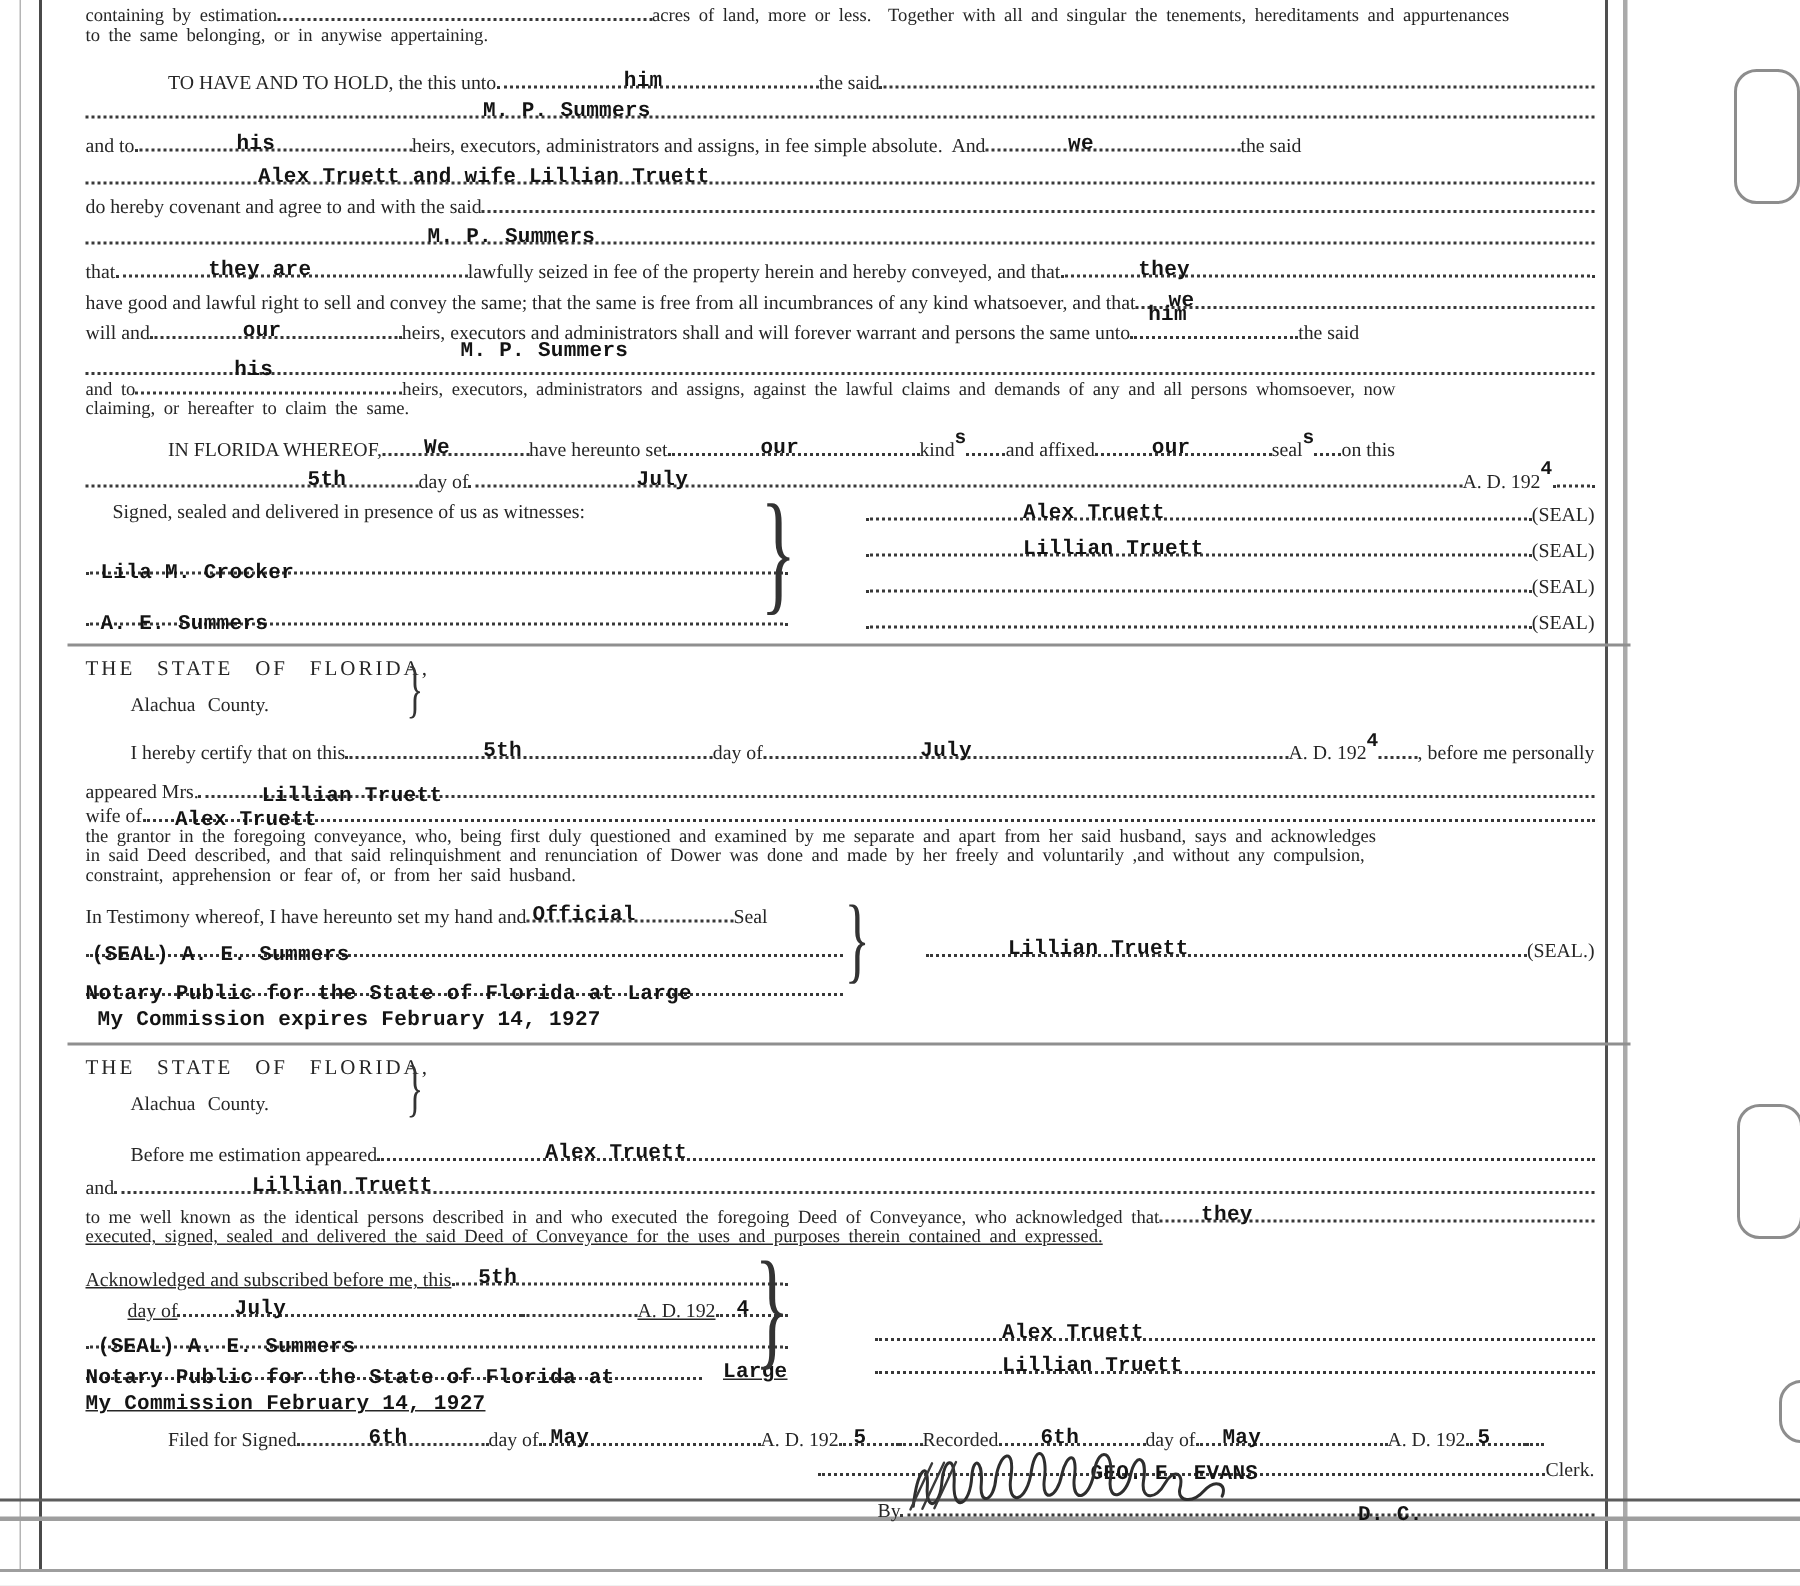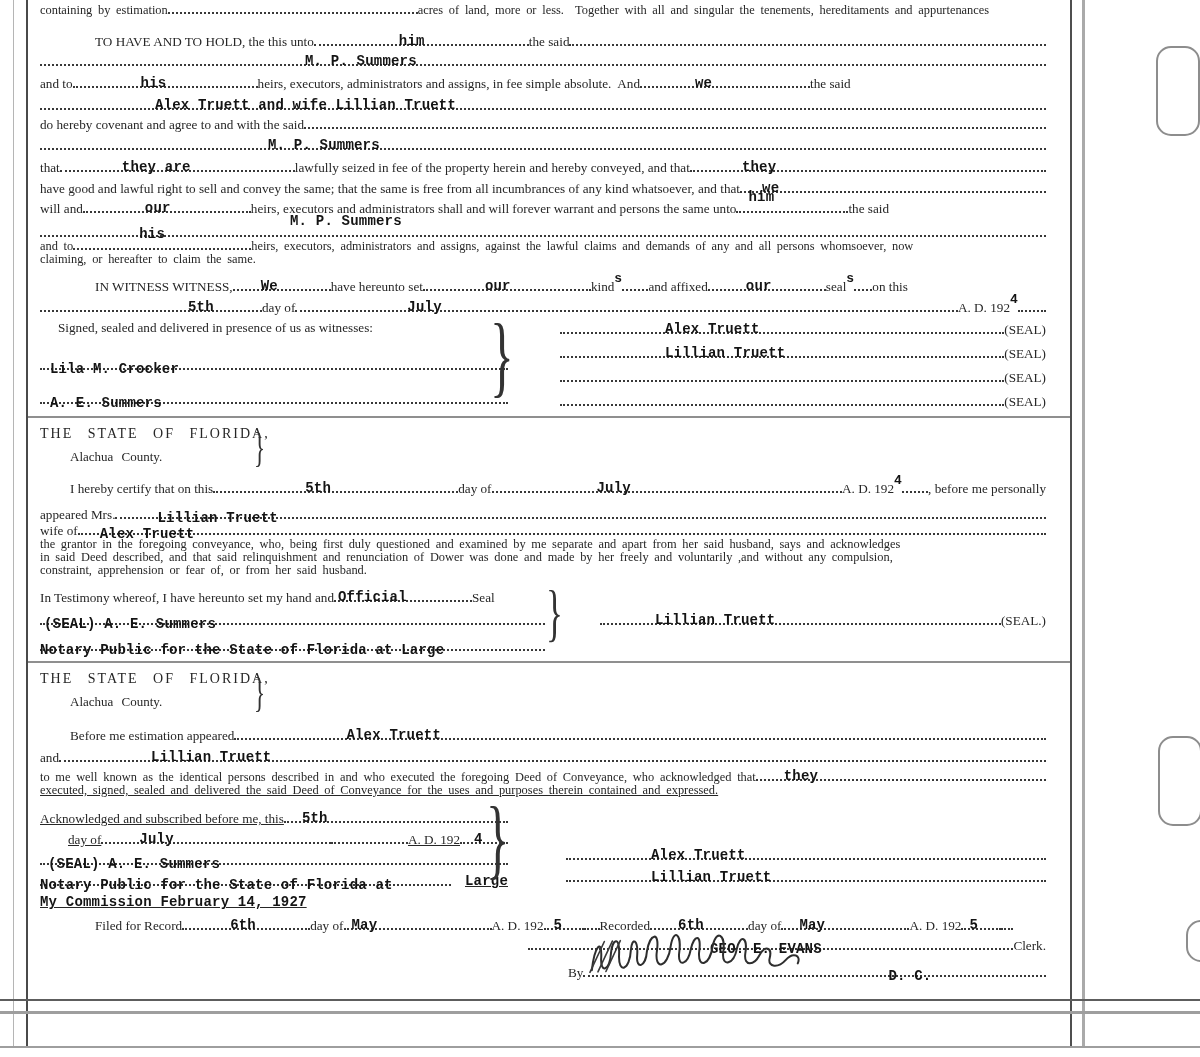--- a/index.html
+++ b/index.html
@@ -16,21 +16,21 @@
   .hl{position:absolute;left:0;right:0;}
   .hl.h1{top:999px;height:2px;background:#5d5d5d;}
   .hl.h2{top:1011px;height:3px;background:#9e9e9e;}
   .hl.h3{top:1046px;height:2px;background:#9e9e9e;}
   .punch{position:absolute;width:40px;border:2px solid #8d8d8d;border-radius:15px;background:transparent;}
   .punch.p1{left:1156px;top:46px;height:86px;}
   .punch.p2{left:1158px;top:736px;height:86px;}
   .punch.p3{left:1186px;top:920px;height:38px;width:30px;}
 
   
-  .content{position:absolute;left:40px;top:6px;width:1006px;}
+  .content{position:absolute;left:57px;top:6px;width:1006px;}
   .row{display:flex;align-items:flex-end;white-space:nowrap;font-size:13.2px;line-height:1.05;}
   .row.sm{font-size:12.4px;word-spacing:2.6px;}
   .printed{padding-bottom:2px;white-space:pre;}
   .blank{position:relative;align-self:flex-end;height:0;border-bottom:2px dotted #383838;margin-bottom:5px;}
   .blank.grow{flex:1 1 30px;}
   .blank.fixed{flex:0 1 auto;}
   .gap{display:inline-block;}
   .typed{font-family:"Liberation Mono","DejaVu Sans Mono",monospace;font-weight:700;
          font-size:14px;color:#141414;letter-spacing:0.2px;}
   .row > .typed{margin-bottom:2px;}
@@ -84,20 +84,23 @@
   <div class="content">
 
     <div>
         <div class="row sm" style="height: 13px;">
           <span class="printed">containing by estimation</span>
           <span class="blank fixed" style="width: 250px;">
             <span class="typed fill"></span>
           </span>
           <span class="printed">acres of land, more or less.  Together with all and singular the tenements, hereditaments and appurtenances</span>
         </div>
+        <div class="row sm" style="height: 13px;">
+          <span class="printed">to the same belonging, or in anywise appertaining.</span>
+        </div>
         <div class="row" style="margin-top: 8px; height: 24px; padding-left: 55px;">
           <span class="printed">TO HAVE AND TO HOLD, the this unto</span>
           <span class="blank fixed" style="width: 215px;">
             <span class="typed fill" style="left: 85px;">him</span>
           </span>
           <span class="printed">the said</span>
           <span class="blank grow">
             <span class="typed fill"></span>
           </span>
         </div>
@@ -169,21 +172,21 @@
           <span class="printed">and to</span>
           <span class="blank fixed" style="width: 178px;">
             <span class="typed fill raised" style="left: 66px;">his</span>
           </span>
           <span class="printed">heirs, executors, administrators and assigns, against the lawful claims and demands of any and all persons whomsoever, now</span>
         </div>
         <div class="row sm" style="height: 13px;">
           <span class="printed">claiming, or hereafter to claim the same.</span>
         </div>
         <div class="row" style="margin-top: 8px; height: 20px; padding-left: 55px;">
-          <span class="printed">IN WITNESS WITNESS,</span>
+          <span class="printed">IN FLORIDA WHEREOF,</span>
           <span class="blank fixed" style="width: 98px;">
             <span class="typed fill" style="left: 28px;">We</span>
           </span>
           <span class="printed">have hereunto set</span>
           <span class="blank fixed" style="width: 168px;">
             <span class="typed fill" style="left: 62px;">our</span>
           </span>
           <span class="printed">kind</span>
           <span class="typed sup">s</span>
           <span class="blank fixed" style="width: 26px;">
@@ -321,20 +324,23 @@
           <div class="row" style="height: 23px;">
             <span class="blank grow">
               <span class="typed fill k" style="left: 4px;">(SEAL) A. E. Summers</span>
             </span>
           </div>
           <div class="row" style="height: 26px;">
             <span class="blank grow">
               <span class="typed fill k">Notary Public for the State of Florida at Large</span>
             </span>
           </div>
+          <div class="row" style="height: 21px;">
+            <span class="typed" style="margin-left: 8px;">My Commission expires February 14, 1927</span>
+          </div>
         </div>
       <span class="brace b-test">}</span>
       <div class="col-r">
           <div class="row" style="height: 23px;">
             <span class="blank grow">
               <span class="typed fill" style="left: 55px;">Lillian Truett</span>
             </span>
             <span class="printed">(SEAL.)</span>
           </div>
         </div>
@@ -419,21 +425,21 @@
             <span class="blank grow">
               <span class="typed fill" style="left: 85px;">Lillian Truett</span>
             </span>
           </div>
         </div>
     </div>
 
     <div class="record-block">
       <div>
           <div class="row" style="margin-top: 2px; height: 21px; padding-left: 55px;">
-            <span class="printed">Filed for Record</span>
+            <span class="printed">Filed for Signed</span>
             <span class="blank fixed" style="width: 128px;">
               <span class="typed fill" style="left: 48px;">6th</span>
             </span>
             <span class="printed">day of</span>
             <span class="blank fixed" style="width: 148px;">
               <span class="typed fill" style="left: 8px;">May</span>
             </span>
             <span class="printed">A. D. 192</span>
             <span class="blank fixed" style="width: 40px;">
               <span class="typed fill" style="left: 10px;">5</span>

